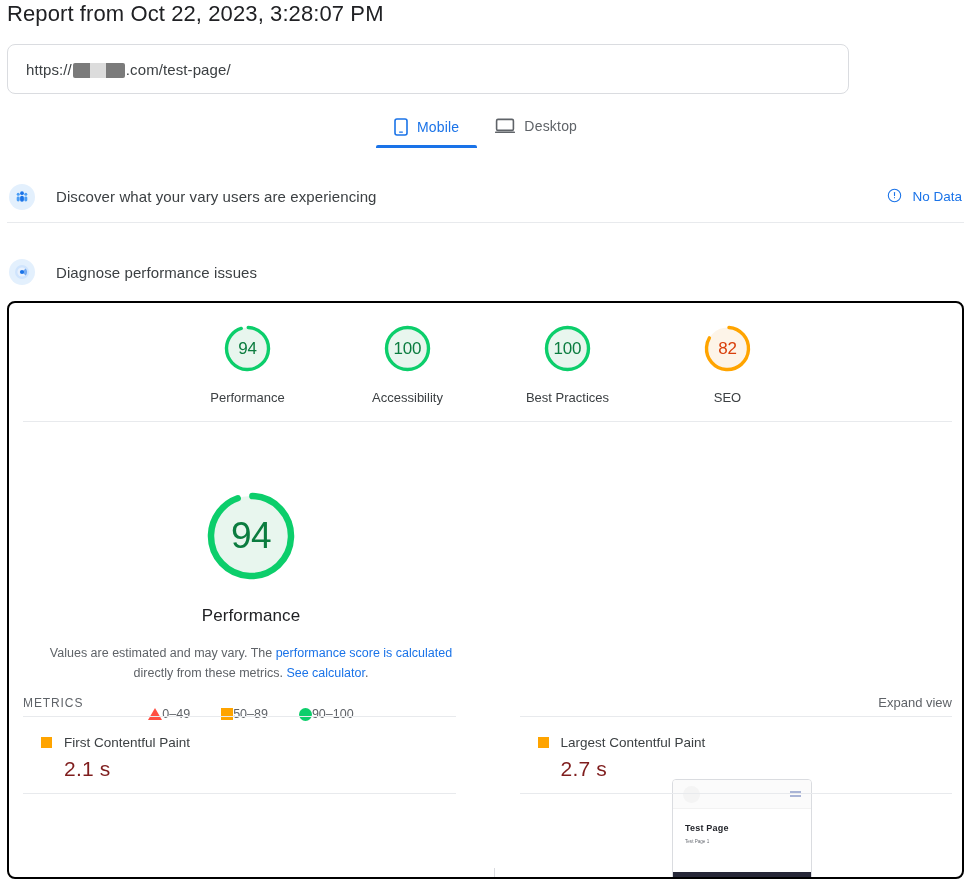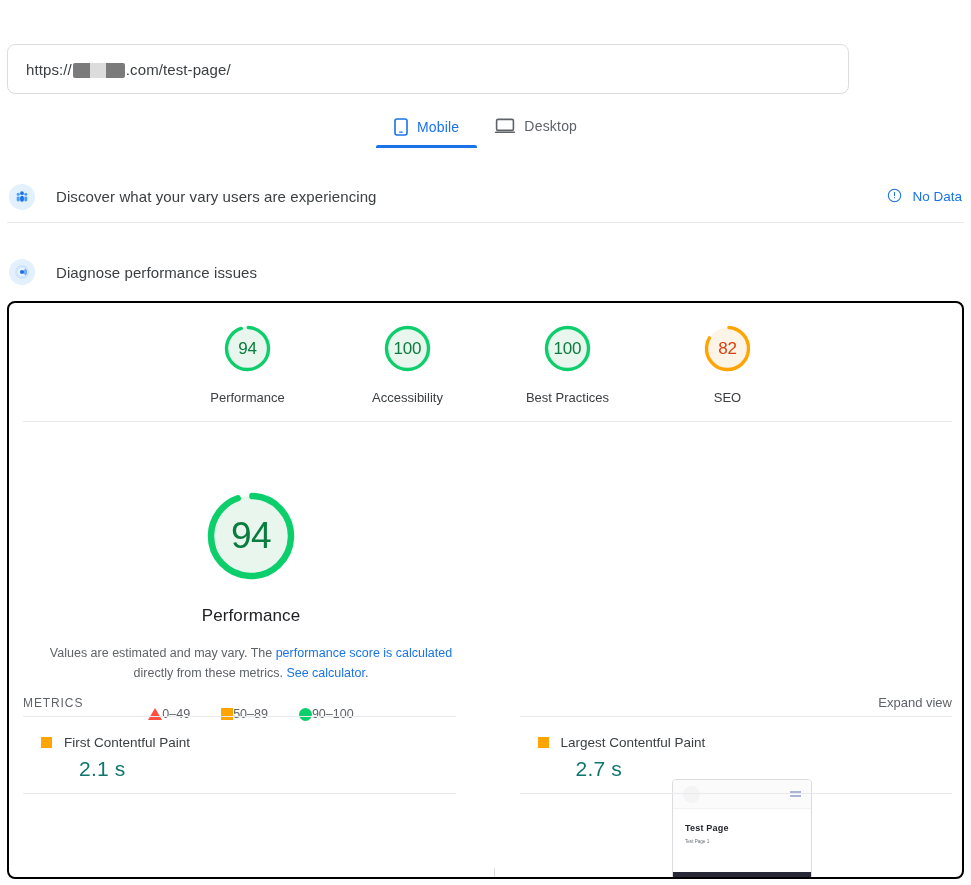--- a/index.html
+++ b/index.html
@@ -378,31 +378,32 @@
     width: 11px; height: 11px;
     background: #ffa400;
     flex: 0 0 auto;
   }
   .metric-name {
     font-size: 13.5px;
     color: #3c4043;
   }
   .metric-value {
     margin-top: 7px;
-    margin-left: 38px;
+    margin-left: 23px;
     font-size: 21px;
-    color: #0f766e;
+    color: #7f1d1d;
     letter-spacing: 0.2px;
   }
 </style>
 </head>
 <body>
 
 <div class="page">
 
+  <div class="report-title">Report from Oct 22, 2023, 3:28:07 PM</div>
 
   <div class="url-row">
     <div class="url-input-wrap">
       <span class="url-text"><span>https://</span><span class="redact"></span><span>.com/test-page/</span></span>
     </div>
   </div>
 
   <div class="tabs">
     <div class="tab active">
       <span>

